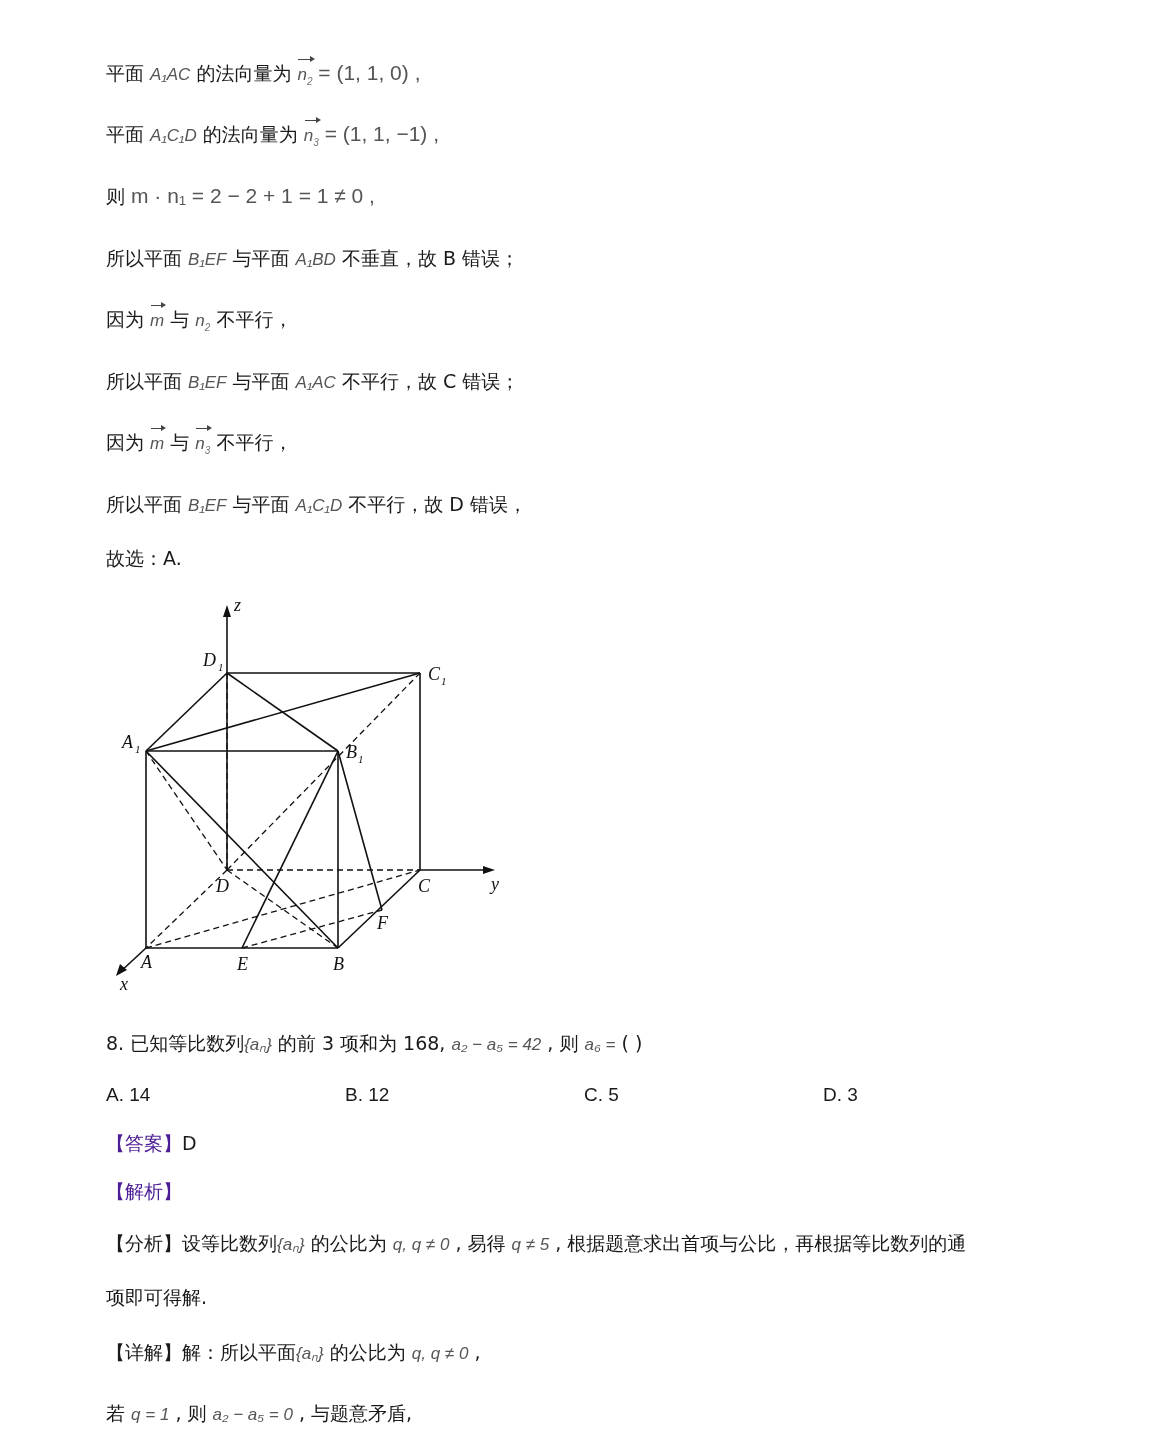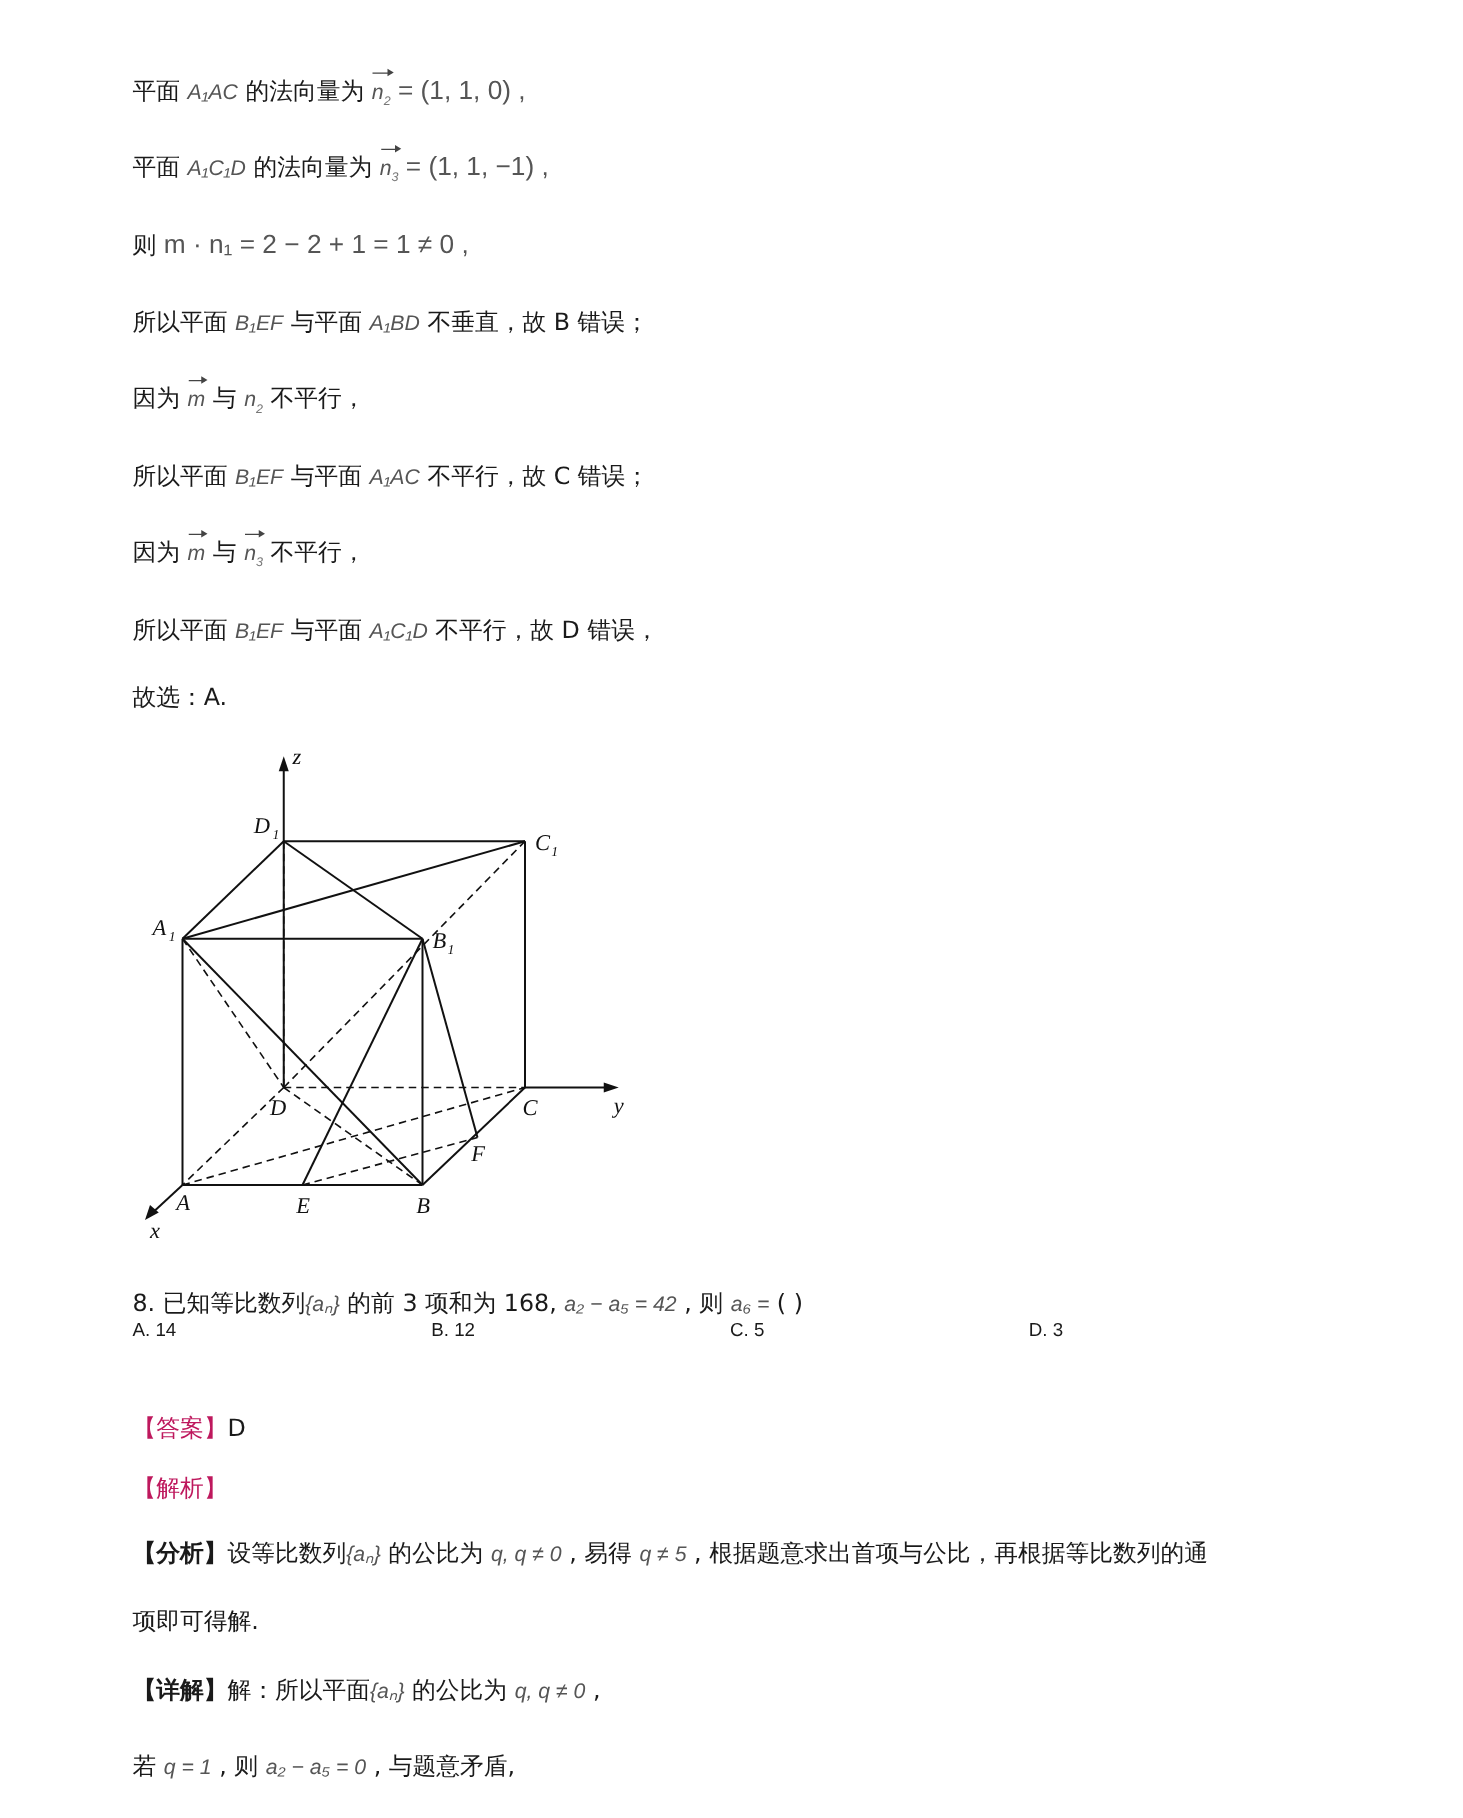--- a/index.html
+++ b/index.html
@@ -5,23 +5,23 @@
   html, body { margin:0; padding:0; background:#ffffff; }
   body { width:1170px; height:1454px; position:relative; overflow:hidden;
          font-family:"DejaVu Sans", "Liberation Sans", sans-serif; color:#1a1a1a; }
   .line { position:absolute; left:106px; font-size:19px; line-height:26px; white-space:nowrap; }
   .m { color:#555; font-style:italic; font-family:Liberation Sans, sans-serif; font-size:17px; }
   .mn { color:#555; font-family:"Liberation Sans", sans-serif; font-size:21px; }
   .sub { font-size:10px; vertical-align:-5px; color:#777; }
   .vec { position:relative; display:inline-block; }
   .vec::before { content:""; position:absolute; left:1px; right:0; top:-3px; height:1px; background:#444; }
   .vec::after { content:""; position:absolute; right:-2px; top:-6px; border-left:5px solid #444; border-top:3px solid transparent; border-bottom:3px solid transparent; }
-  .blue { color:#be185d; }
-  .bold { font-weight:bold; }
-  .opt { position:absolute; top:1056px; font-size:15px; font-family:"Liberation Sans", sans-serif; }
+  .blue { color:#4c1d95; }
+  .bold { font-weight:normal; }
+  .opt { position:absolute; top:1084px; font-size:19px; font-family:"Liberation Sans", sans-serif; }
   svg text { font-family:"Liberation Serif", serif; font-style:italic; }
 </style>
 </head>
 <body>
 
 <div class="line" style="top:60px">
   <span>平面 </span><span class="m">A₁AC</span><span> 的法向量为 </span><span class="m vec"><span>n</span><span class="sub">2</span></span><span class="mn"> = (1, 1, 0) ,</span>
 </div>
 <div class="line" style="top:121px">
   <span>平面 </span><span class="m">A₁C₁D</span><span> 的法向量为 </span><span class="m vec"><span>n</span><span class="sub">3</span></span><span class="mn"> = (1, 1, −1) ,</span>

